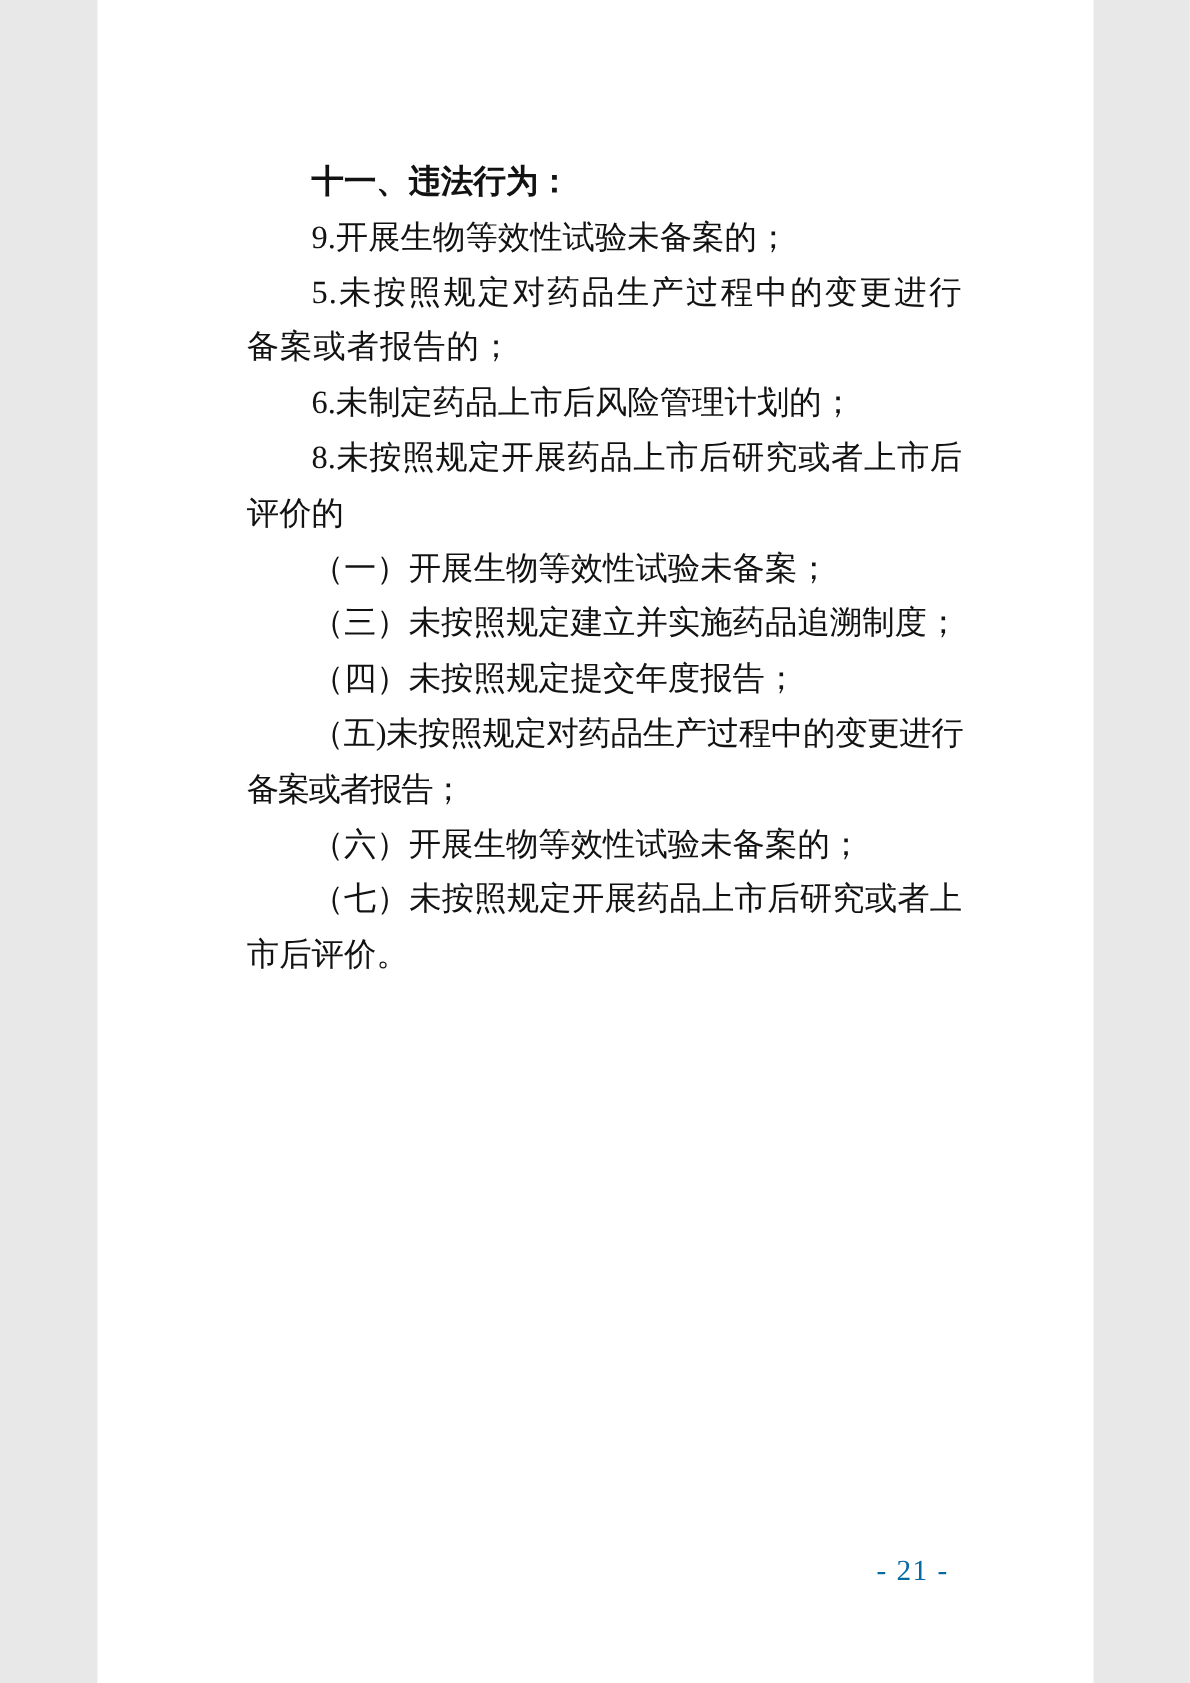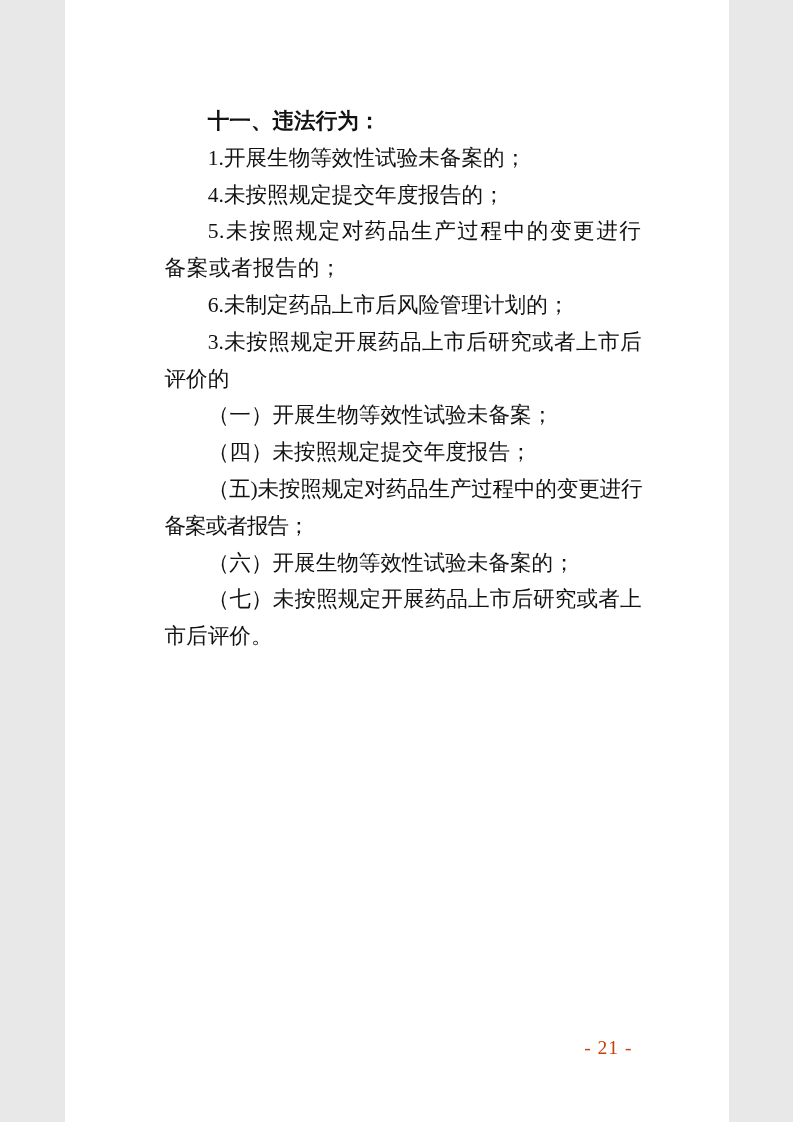--- a/index.html
+++ b/index.html
@@ -32,41 +32,41 @@
   
   .spread { letter-spacing: 0.6px; }
   
   .tight { letter-spacing: -1px; }
   .page-number {
     position: absolute;
     top: 1037px;
     right: 96px;
     font-size: 19.5px;
     letter-spacing: 1px;
-    color: #c2410c;
+    color: #0369a1;
   }
 </style>
 </head>
 <body>
 
 <div class="page">
 
   <p class="line heading">十一、违法行为：</p>
 
   <div>
-    <p class="line">1.开展生物等效性试验未备案的；</p>
-    <p class="line">4.未按照规定提交年度报告的；</p>
+    <p class="line">9.开展生物等效性试验未备案的；</p>
     <p class="line spread">5.未按照规定对药品生产过程中的变更进行备案或者报告的；</p>
     <p class="line">6.未制定药品上市后风险管理计划的；</p>
-    <p class="line">3.未按照规定开展药品上市后研究或者上市后评价的</p>
+    <p class="line">8.未按照规定开展药品上市后研究或者上市后评价的</p>
   </div>
 
 
   <div>
     <p class="line">（一）开展生物等效性试验未备案；</p>
+    <p class="line">（三）未按照规定建立并实施药品追溯制度；</p>
     <p class="line">（四）未按照规定提交年度报告；</p>
     <p class="line tight">（五)未按照规定对药品生产过程中的变更进行备案或者报告；</p>
     <p class="line">（六）开展生物等效性试验未备案的；</p>
     <p class="line">（七）未按照规定开展药品上市后研究或者上市后评价。</p>
   </div>
 
 
   <div class="page-number">- 21 -</div>
 
 </div>

